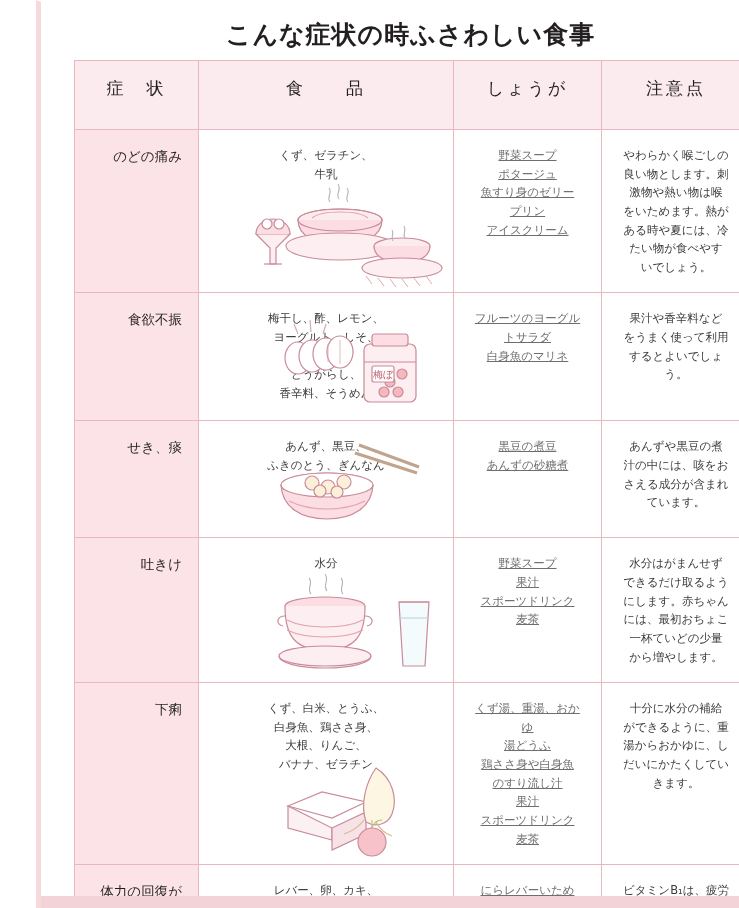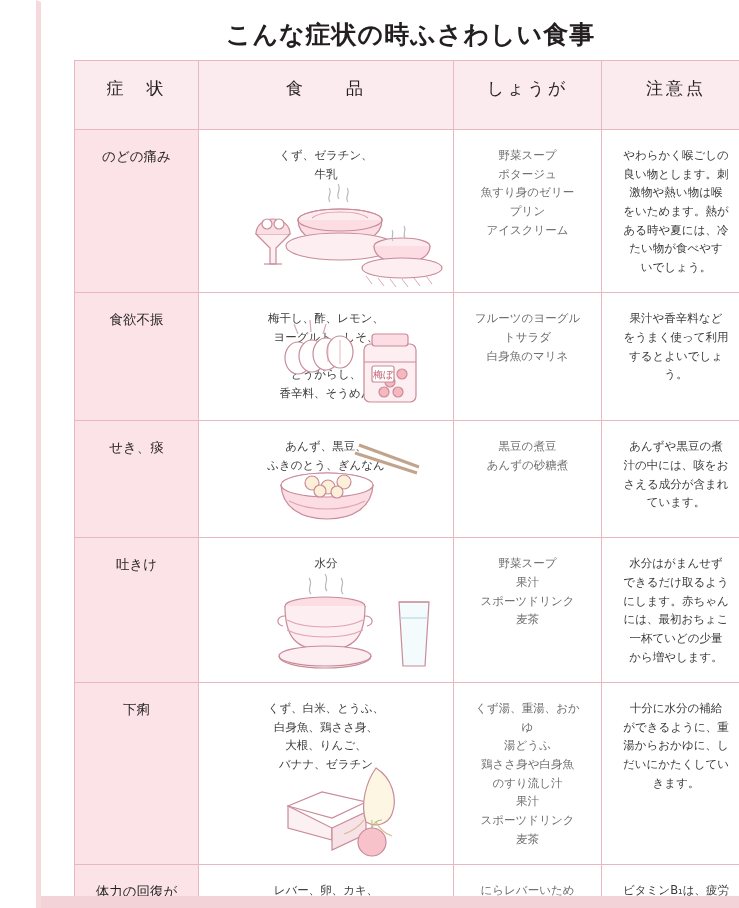--- a/index.html
+++ b/index.html
@@ -68,41 +68,41 @@
     letter-spacing: 3px;
     font-family: "DejaVu Sans", "Liberation Sans", sans-serif;
   }
   col.c-sym { width: 124px; }
   col.c-food { width: 255px; }
   col.c-menu { width: 148px; }
   col.c-note { width: 149px; }
 
   td.symptom {
     background: #fbe3e8;
-    text-align: center;
+    text-align: right;
     vertical-align: middle;
     font-size: 13.5px;
     color: #231f20;
     line-height: 1.55;
     padding: 4px 8px;
     font-family: "DejaVu Sans", "Liberation Sans", sans-serif;
   }
   td.cell {
     background: #ffffff;
     font-size: 11.5px;
     color: #3b3b3b;
     line-height: 1.62;
     padding: 8px 7px 8px 8px;
     font-family: "DejaVu Sans", "Liberation Sans", sans-serif;
     text-align: center;
   }
   td.food {
     position: relative;
   }
-  td.menu { color: #6e6e6e; }
+  td.menu { color: #6e6e6e; text-decoration: underline; }
   td.note { color: #3b3b3b; }
   .txt { white-space: pre-line; }
 
   
   .illus {
     position: absolute;
     right: 4px;
     bottom: 2px;
     pointer-events: none;
   }

